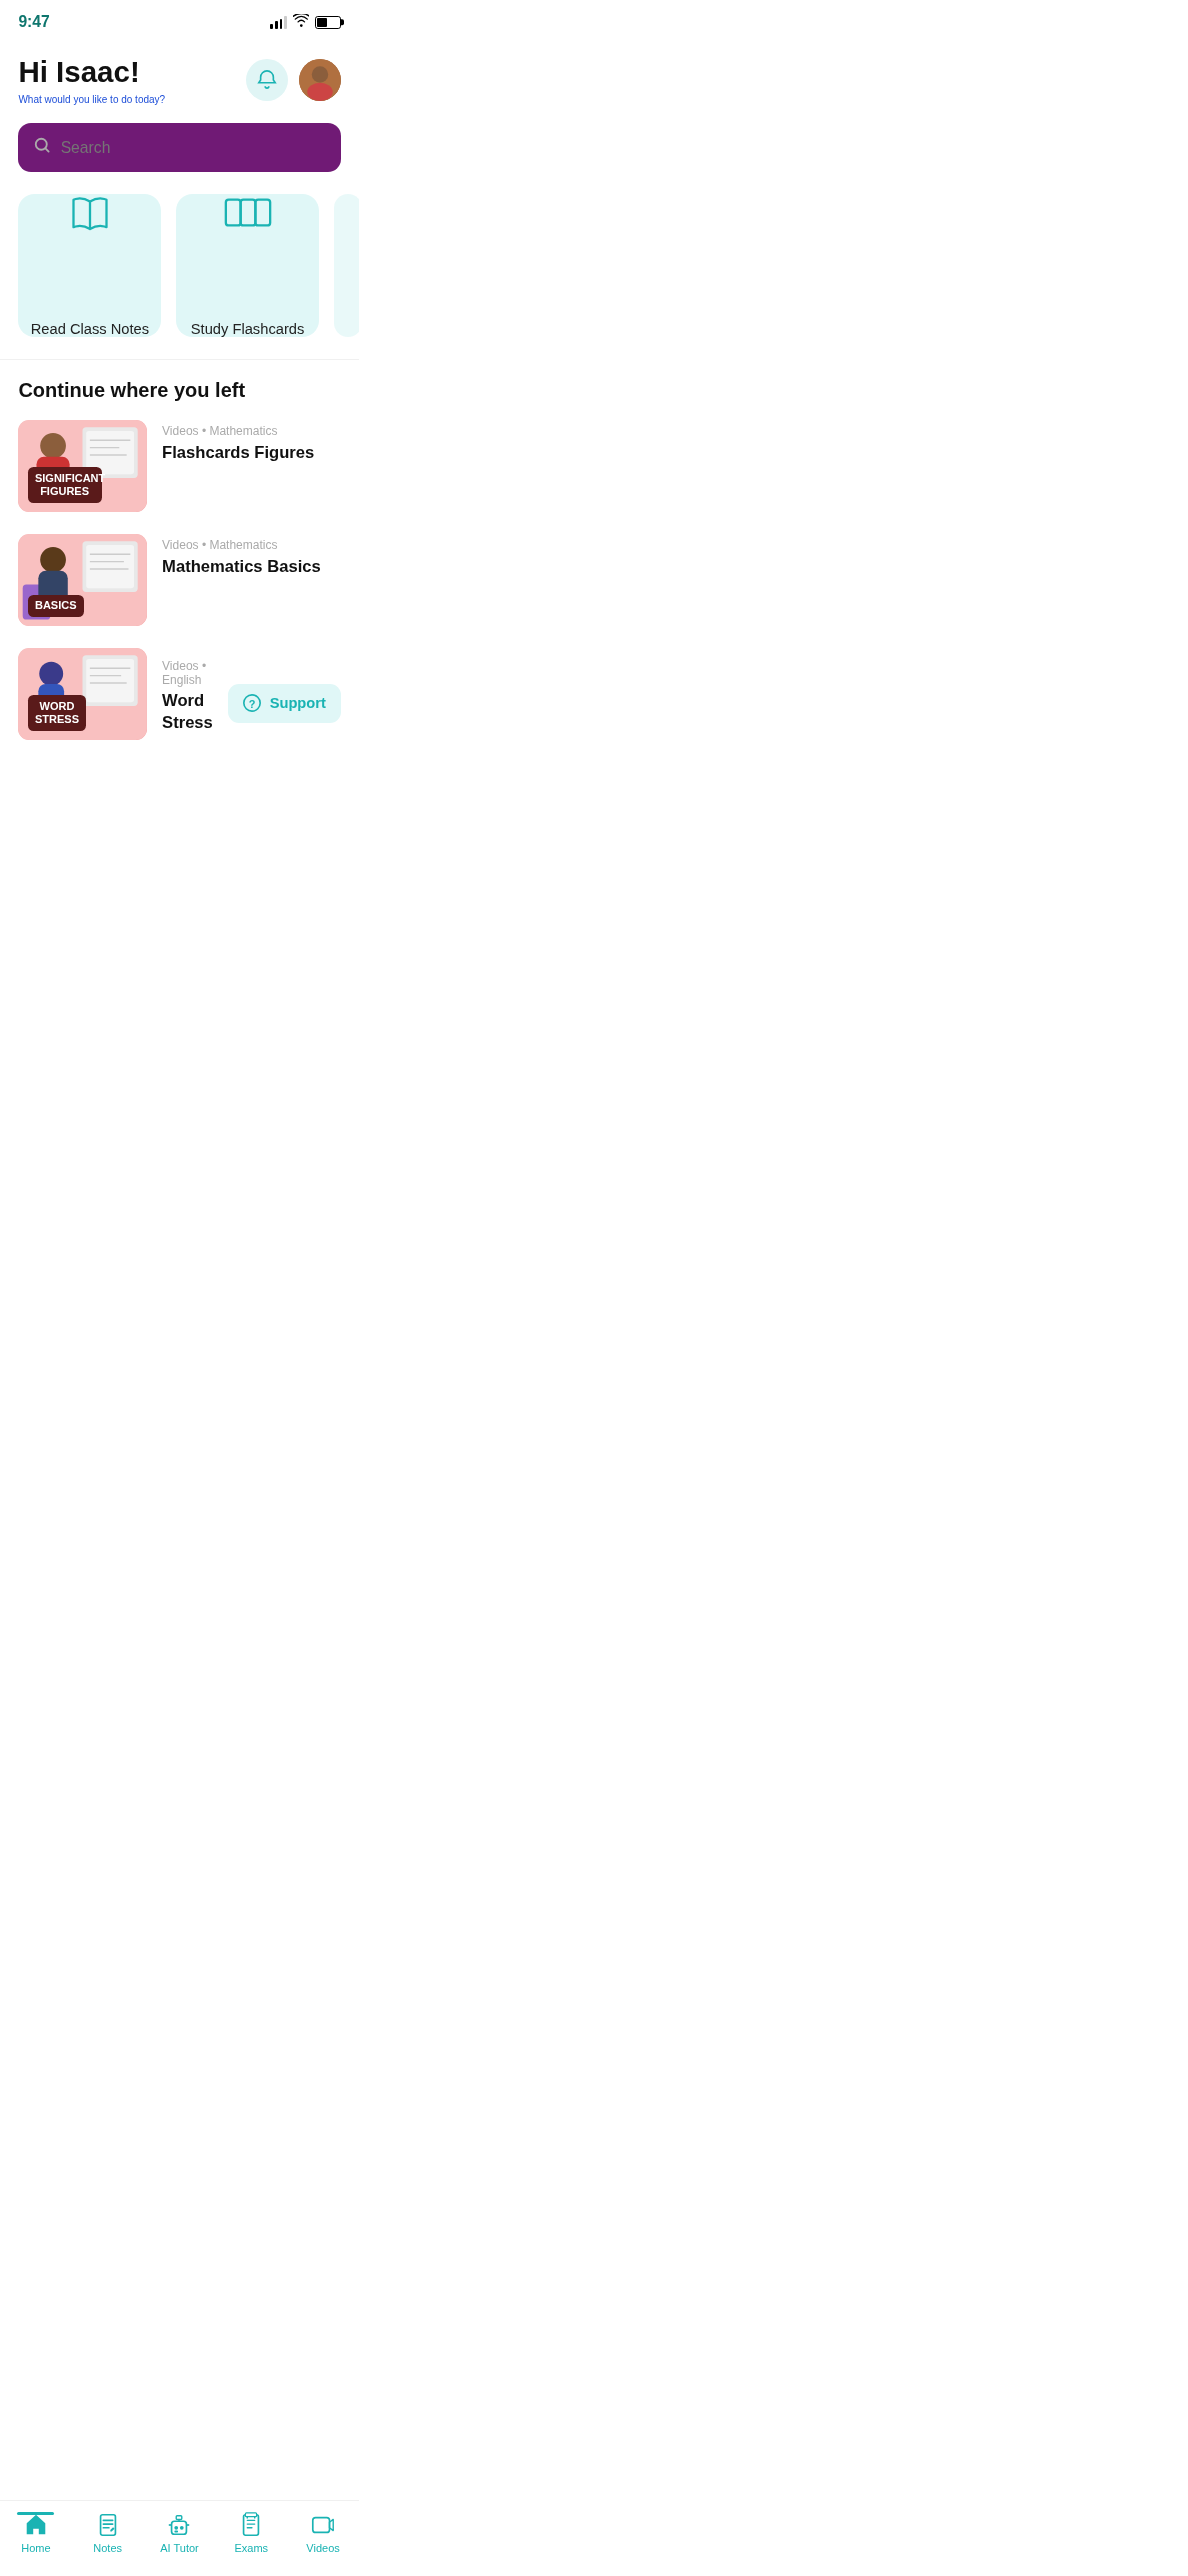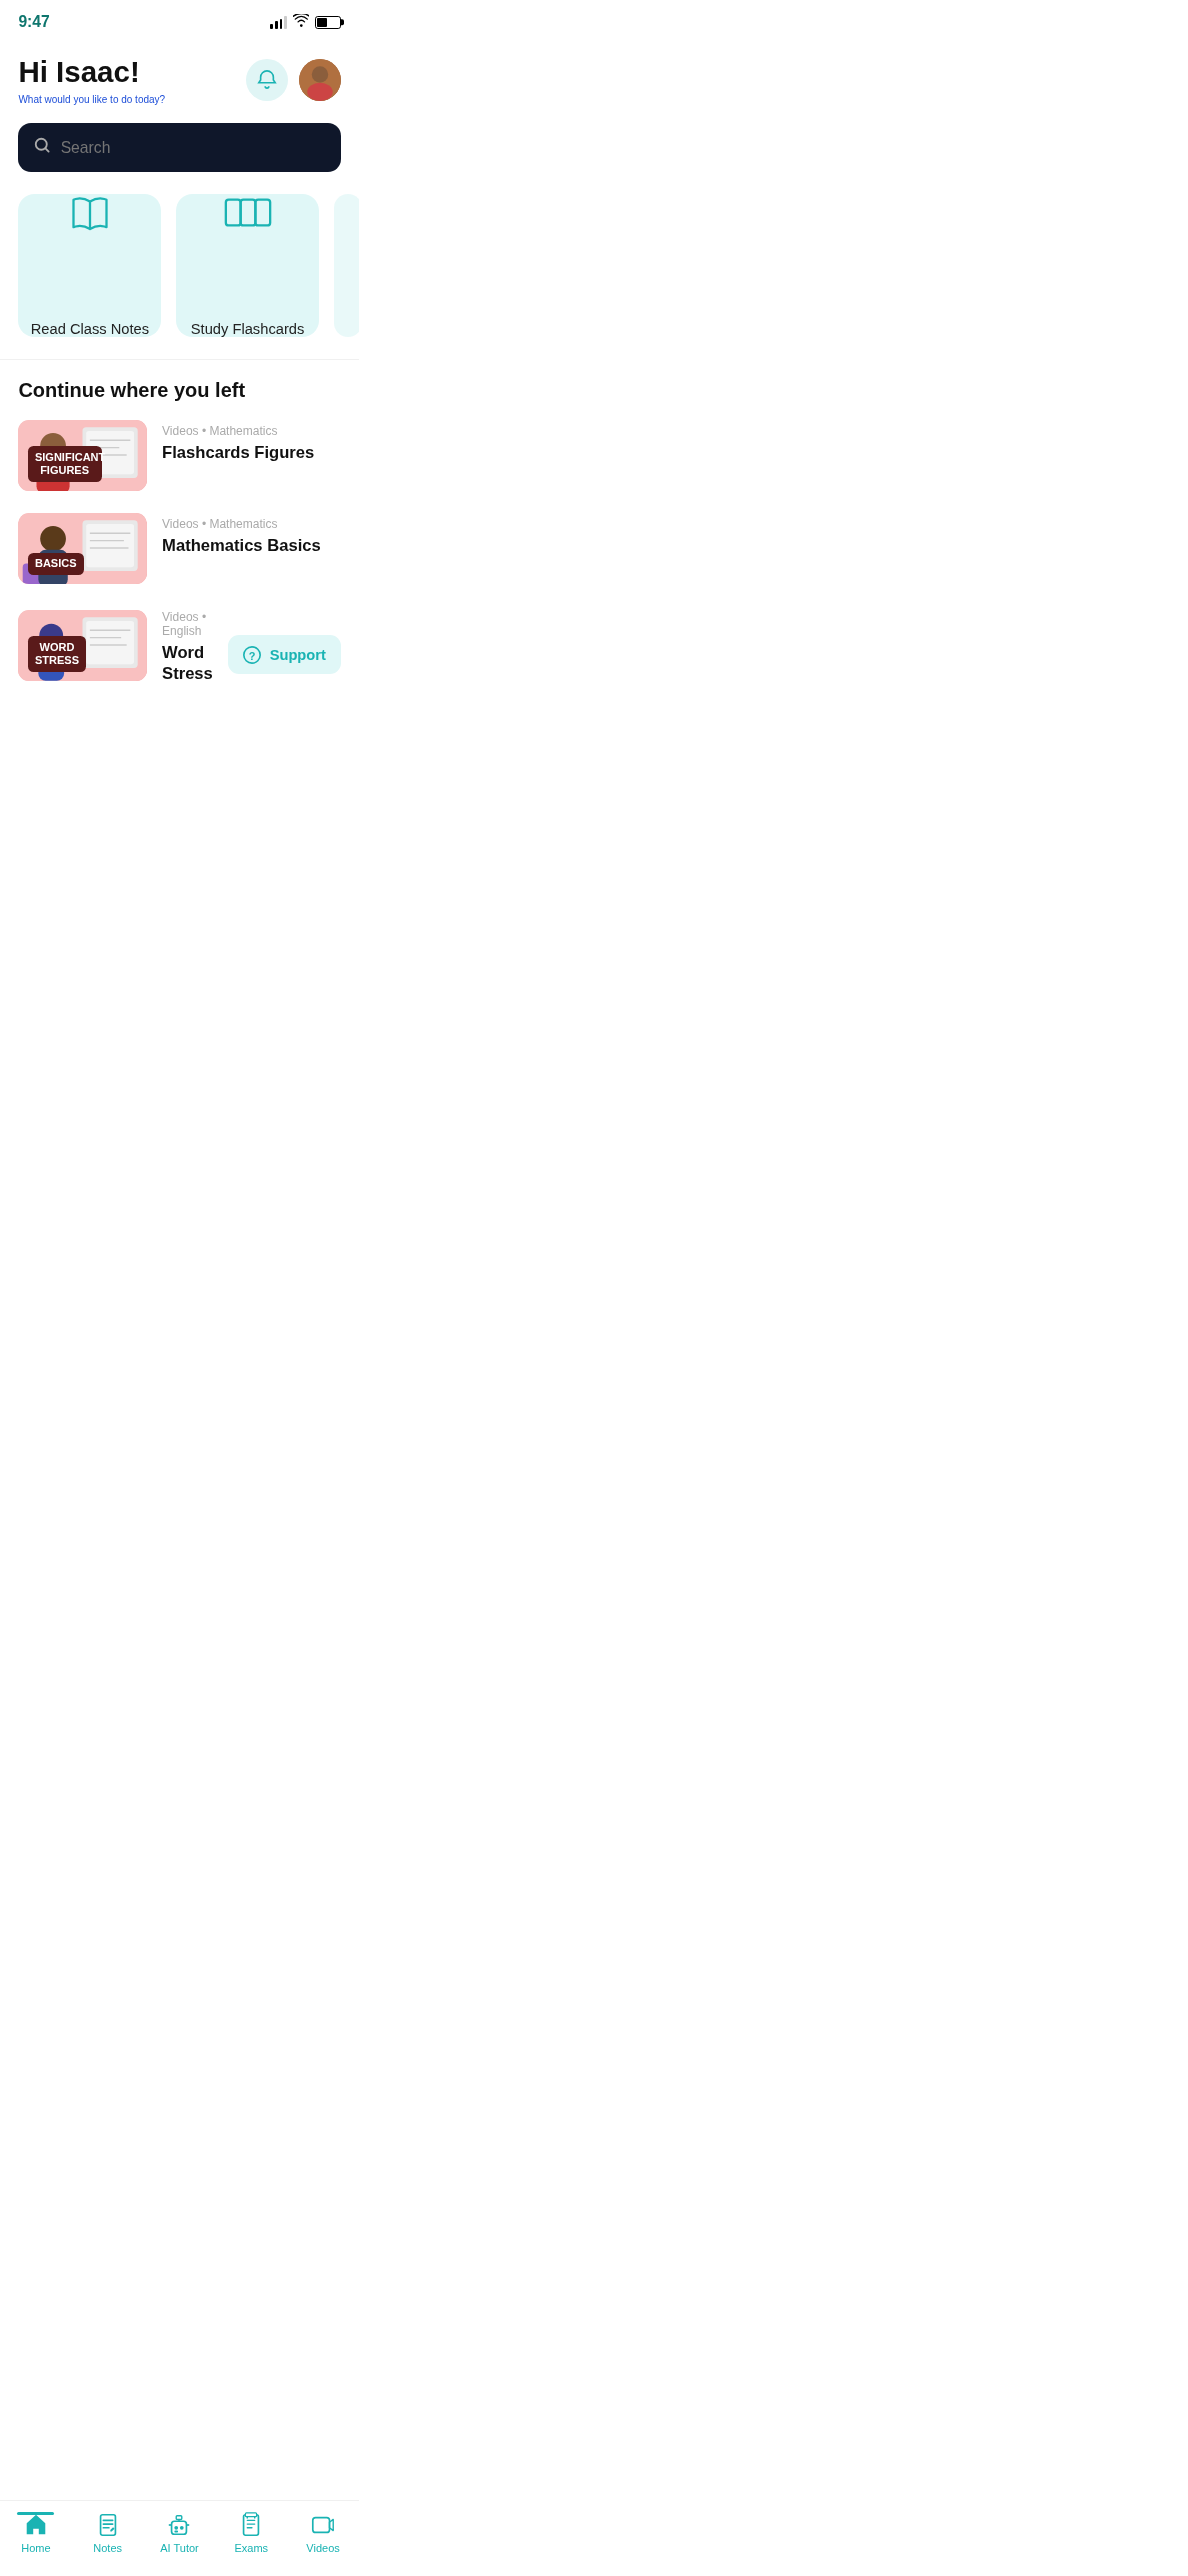--- a/index.html
+++ b/index.html
@@ -140,21 +140,21 @@
       font-weight: 700;
     }
 
     
     .search-container {
       padding: 7.4px 18.4px 14.7px;
     }
     .search-bar {
       display: flex;
       align-items: center;
-      background: #0f172a;
+      background: #701a75;
       border-radius: 13px;
       padding: 13px 14.7px;
       gap: 9.2px;
     }
     .search-icon-wrap {
       color: #aaa;
       font-size: 16.6px;
     }
     .search-input {
       border: none;
@@ -217,21 +217,21 @@
     }
     .content-item {
       display: flex;
       align-items: flex-start;
       gap: 14.7px;
       margin-bottom: 22px;
       cursor: pointer;
     }
     .content-thumb {
       width: 129px;
-      height: 71px;
+      height: 92px;
       border-radius: 11px;
       overflow: hidden;
       flex-shrink: 0;
       position: relative;
     }
     .thumb-bg {
       width: 100%;
       height: 100%;
       display: flex;
       align-items: center;

